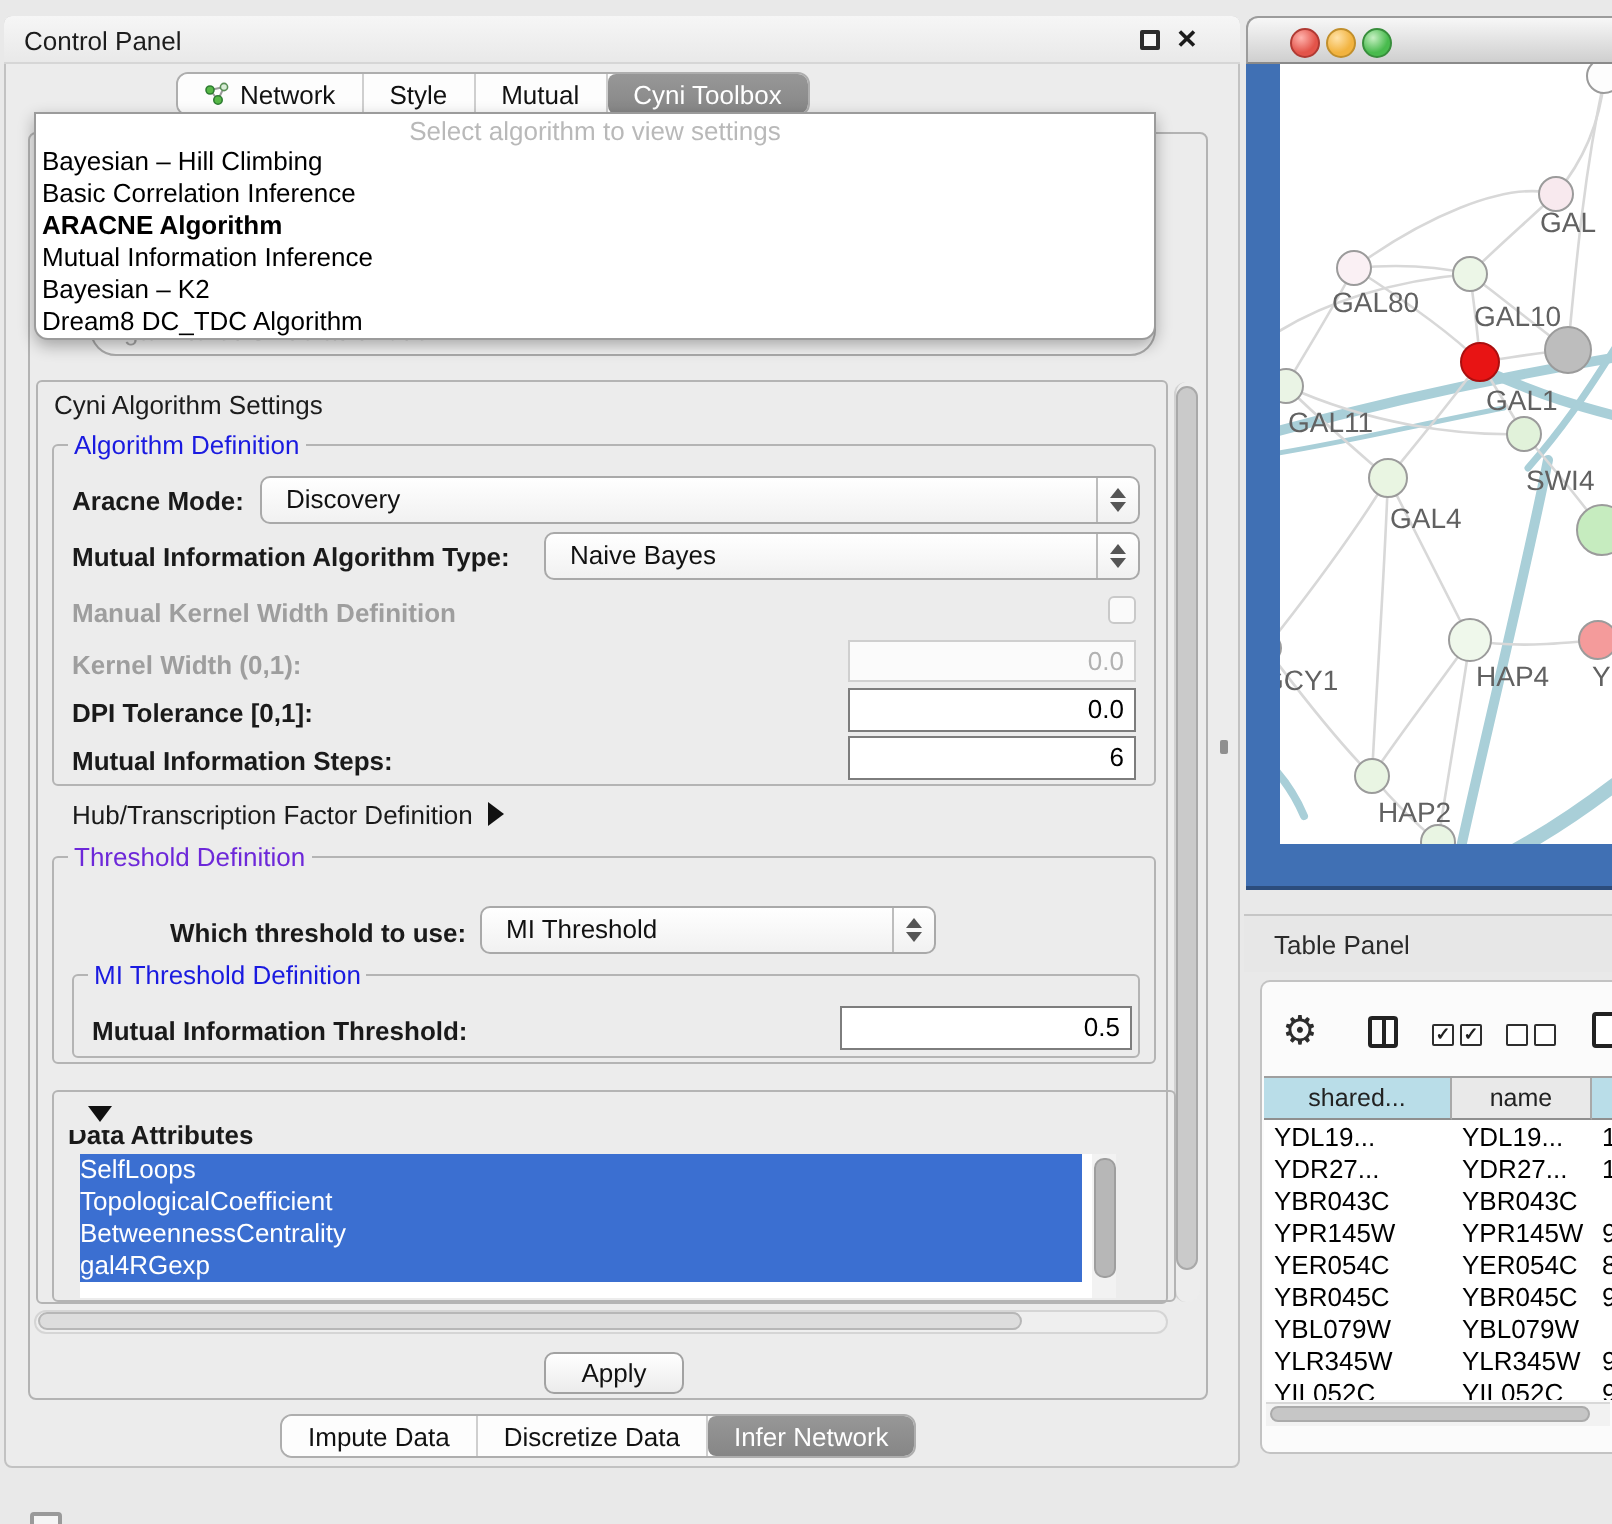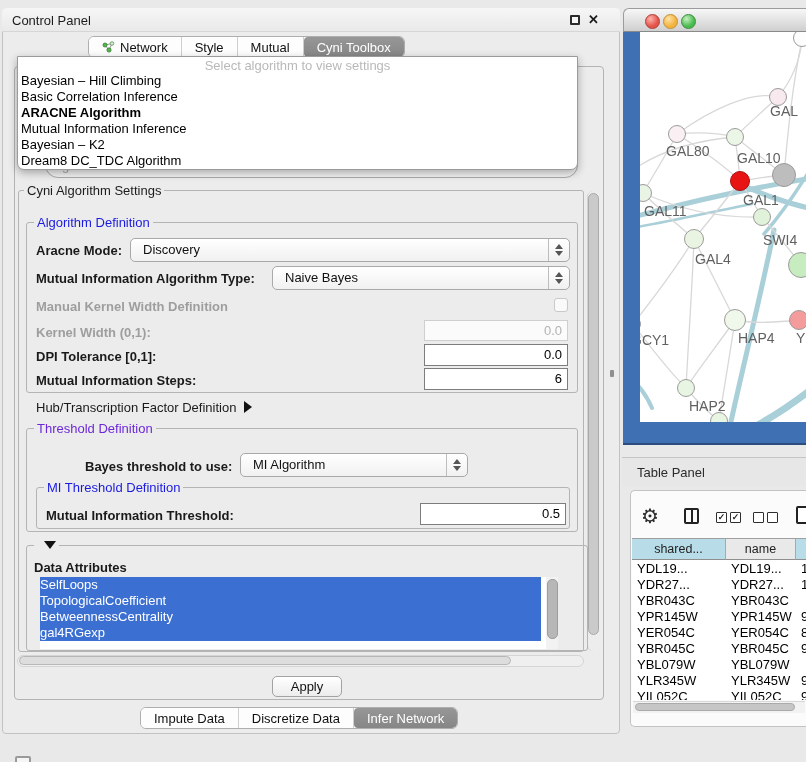--- a/index.html
+++ b/index.html
@@ -36,21 +36,21 @@
   
   .popup{left:17px;top:56px;width:561px;height:114px;background:#ffffff;border:1px solid #9b9b9b;
          border-radius:0 0 7px 7px;box-shadow:0 3px 8px rgba(0,0,0,.30);z-index:20;overflow:hidden;}
   .popup-placeholder{text-align:center;color:#b9b9b9;font-size:13px;height:15px;line-height:15px;margin-top:1px;}
   .pitem{font-size:13px;color:#000;height:16px;line-height:16px;padding-left:3px;white-space:nowrap;}
   .pitem.bold{font-weight:bold;}
 
   
   .group{border:1px solid #b4b4b4;border-radius:3px;}
   .gtitle{position:absolute;background:#ececec;padding:0 3px;font-size:13px;white-space:nowrap;z-index:3;}
-  .blue{color:#1a1ae0;} .green{color:#6d28d9;} .plain{color:#1c1c1c;}
+  .blue{color:#1a1ae0;} .green{color:#6d28d9;} .plain{color:#1c1c1c;margin-top:12px;}
 
   .lbl{font-size:13px;font-weight:bold;color:#1a1a1a;white-space:nowrap;}
   .lbl.dis{color:#9e9e9e;}
   .lbl.reg{font-weight:normal;font-size:13px;}
 
   .combo{border:1px solid #a9a9a9;border-radius:5px;background:linear-gradient(#ffffff,#f1f1f1);
          font-size:13px;color:#111;line-height:22px;padding-left:12px;}
   .stepper{position:absolute;right:0;top:0;bottom:0;width:20px;border-left:1px solid #bdbdbd;
            display:flex;flex-direction:column;align-items:center;justify-content:center;}
   .arr-up{width:0;height:0;border-left:4px solid transparent;border-right:4px solid transparent;
@@ -210,23 +210,23 @@
   <div class="abs lbl" style="left:36px;top:373px;">Mutual Information Steps:</div>
   <div class="abs field" style="left:424px;top:368px;width:144px;height:22px;">6</div>
 
   <div class="abs lbl reg" style="left:36px;top:400px;">
     <span>Hub/Transcription Factor Definition</span><span class="tri-right"></span>
   </div>
 
   <div class="abs group" style="left:26px;top:428px;width:552px;height:104px;"></div>
   <div class="gtitle green" style="left:34px;top:421px;">Threshold Definition</div>
 
-  <div class="abs lbl" style="left:85px;top:459px;">Bayes threshold to use:</div>
+  <div class="abs lbl" style="left:85px;top:459px;">Which threshold to use:</div>
   <div class="abs combo" style="left:240px;top:453px;width:228px;height:24px;">
-    <span>MI Algorithm</span>
+    <span>MI Threshold</span>
     <span class="stepper">
         <span class="arr-up"></span>
         <span class="arr-dn"></span>
       </span>
   </div>
 
   <div class="abs group" style="left:36px;top:487px;width:534px;height:42px;"></div>
   <div class="gtitle blue" style="left:44px;top:480px;">MI Threshold Definition</div>
   <div class="abs lbl" style="left:46px;top:508px;">Mutual Information Threshold:</div>
   <div class="abs field" style="left:420px;top:503px;width:146px;height:22px;">0.5</div>

